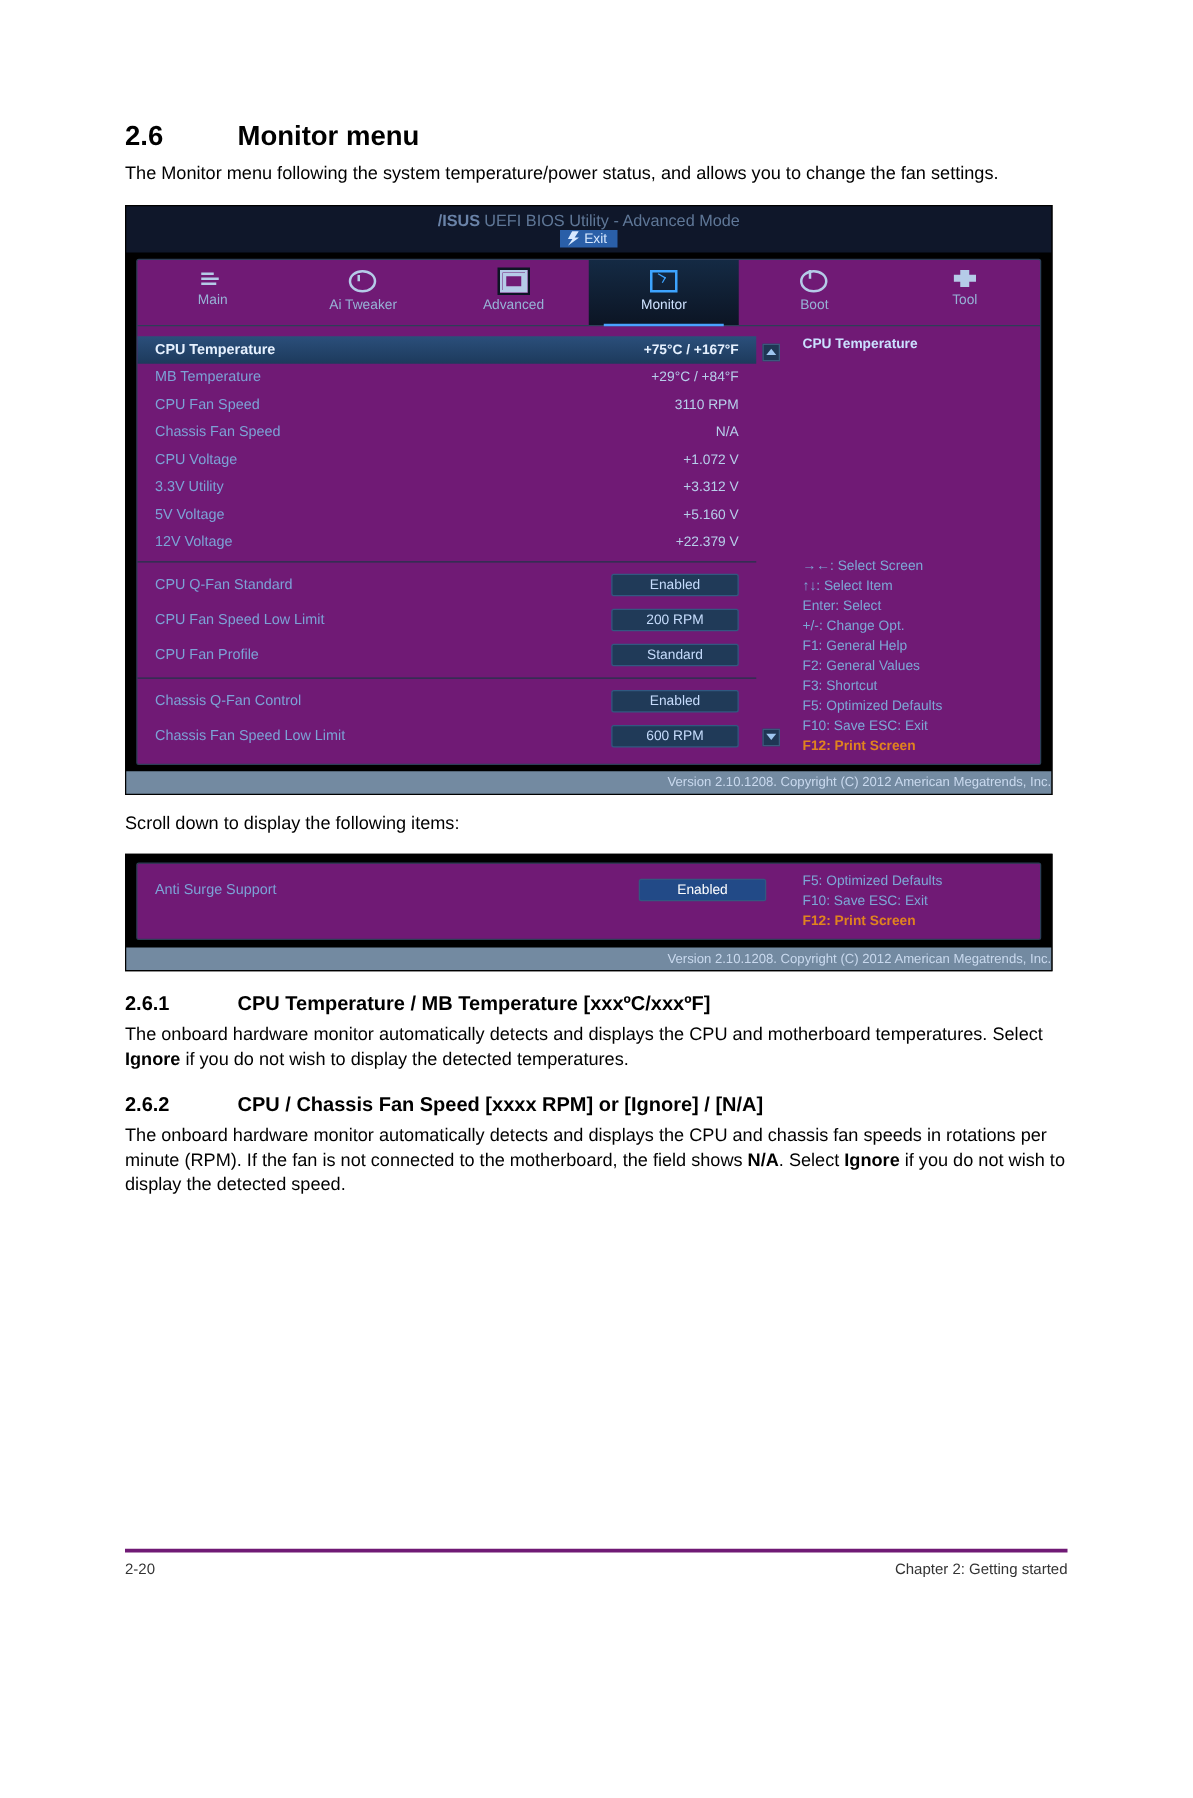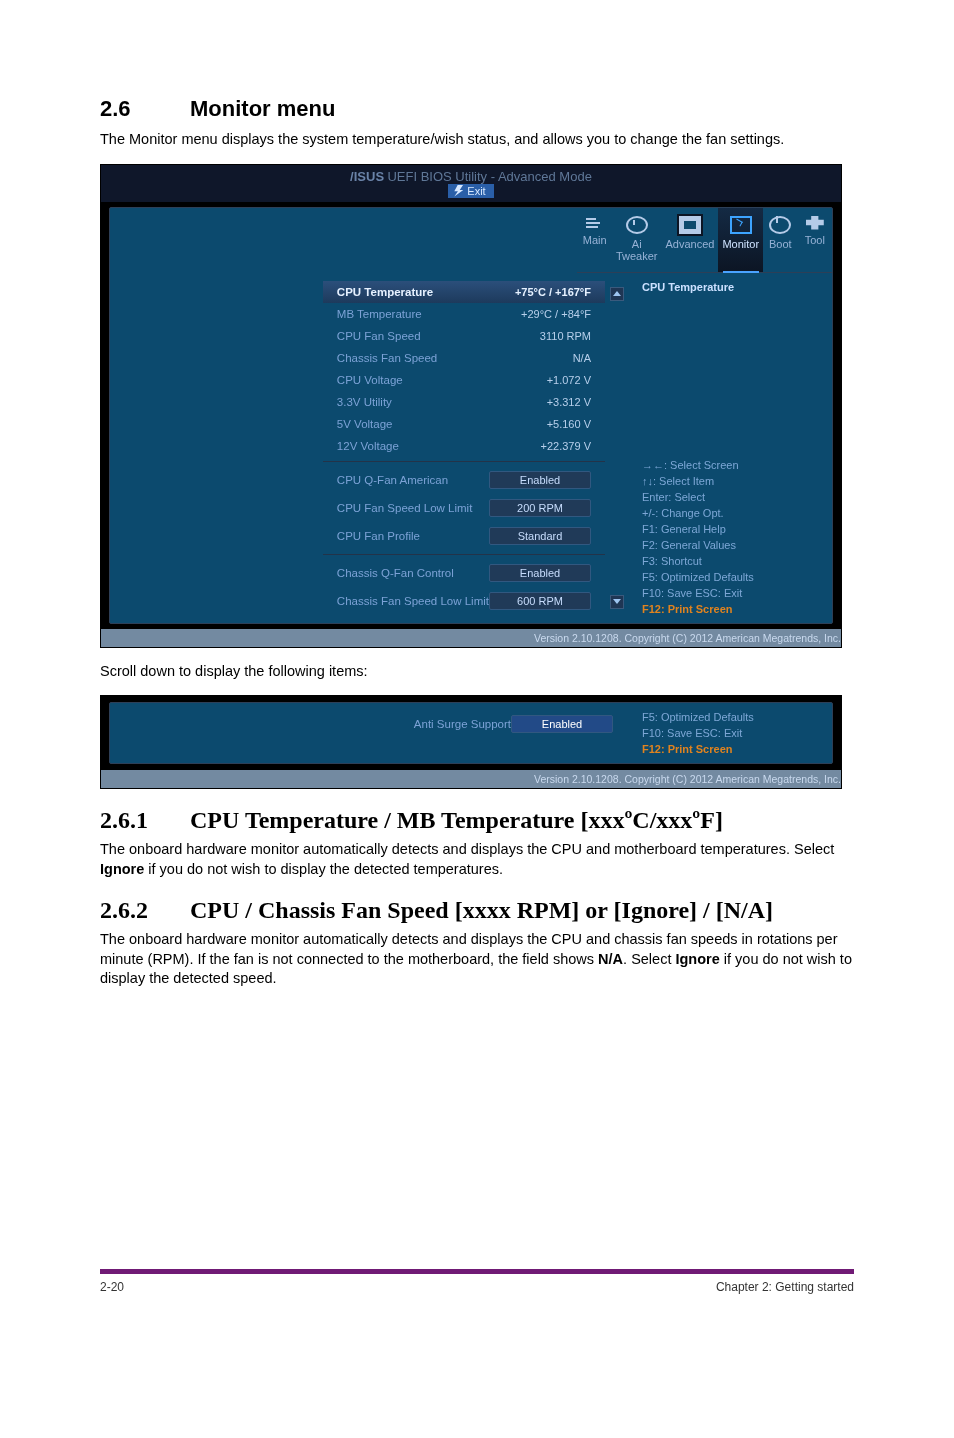--- a/index.html
+++ b/index.html
@@ -19,24 +19,23 @@
     font-weight: bold;
     margin: 0 0 8px 0;
   }
   h1.section .num { display:inline-block; width:90px; }
   p.body {
     font-size: 14.5px;
     line-height: 1.35;
     margin: 0 0 14px 0;
   }
   h2.sub {
-    font-size: 24px;
+    font-size: 16px;
     font-weight: bold;
     margin: 18px 0 6px 0;
-    font-family: Liberation Serif, serif;
   }
   h2.sub .num { display:inline-block; width:90px; }
 
   
   .bios {
     width: 740px;
     background: #000;
     color: #bcd6ff;
     font-family: "Verdana", Arial, sans-serif;
     font-size: 12px;
@@ -62,22 +61,22 @@
     font-size: 11px;
     padding: 1px 8px 1px 6px;
     display:flex; align-items:center; gap:4px;
   }
   .bios-exit .bolt { width:9px; height:12px; background:#d7e8ff; clip-path: polygon(40% 0,100% 0,60% 45%,100% 45%,0 100%,40% 55%,0 55%);}
   .bios-inner {
     margin: 5px 8px 5px 8px;
     border: 1px solid #2d3f57;
     border-radius: 2px;
     padding: 0;
-    background: #0c4a6e;
-    display:flex; flex-direction:column;align-items:flex-end;
+    background: #701a75;
+    display:flex; flex-direction:column;
   }
   .tabs {
     display:flex;
     border-bottom: 1px solid #2d3f57;
   }
   .tab {
     flex: 1;
     text-align:center;
     padding: 8px 4px 10px 4px;
     color: #97b2d6;
@@ -154,34 +153,34 @@
 
   
   .bios.small .bios-left{padding:4px 0}
   .bios.small .row{padding:8px 14px}
 
   .footer {
     display:flex;
     justify-content:space-between;
     font-size: 12px;
     color:#333;
-    border-top:5px solid #701a75;
+    border-top:3px solid #701a75;
     padding-top:6px;
     margin-top: 280px;
   }
 </style>
 </head>
 <body>
 
 <div class="page">
 
   <h1 class="section">
     <span class="num">2.6</span><span>Monitor menu</span>
   </h1>
-  <p class="body">The Monitor menu displays the system temperature/wish status, and allows you to change the fan settings.</p>
+  <p class="body">The Monitor menu following the system temperature/power status, and allows you to change the fan settings.</p>
 
   <div class="bios">
     <div class="bios-header">
       <div>
         <span class="bios-title">/ISUS</span>
         <span class="bios-title" style="font-weight:normal;color:#5f7797">UEFI BIOS Utility - Advanced Mode</span>
       </div>
       <div class="bios-exit">
         <span class="bolt"></span>
         <span>Exit</span>
@@ -228,21 +227,21 @@
               <div class="row">
                   <span>5V Voltage</span>
                   <span class="val">+5.160 V</span>
                 </div>
               <div class="row">
                   <span>12V Voltage</span>
                   <span class="val">+22.379 V</span>
                 </div>
               <div class="sep"></div>
               <div class="row">
-                  <span>CPU Q-Fan American</span>
+                  <span>CPU Q-Fan Standard</span>
                   <span class="pill">Enabled</span>
                 </div>
               <div class="row">
                   <span>CPU Fan Speed Low Limit</span>
                   <span class="pill">200 RPM</span>
                 </div>
               <div class="row">
                   <span>CPU Fan Profile</span>
                   <span class="pill">Standard</span>
                 </div>

